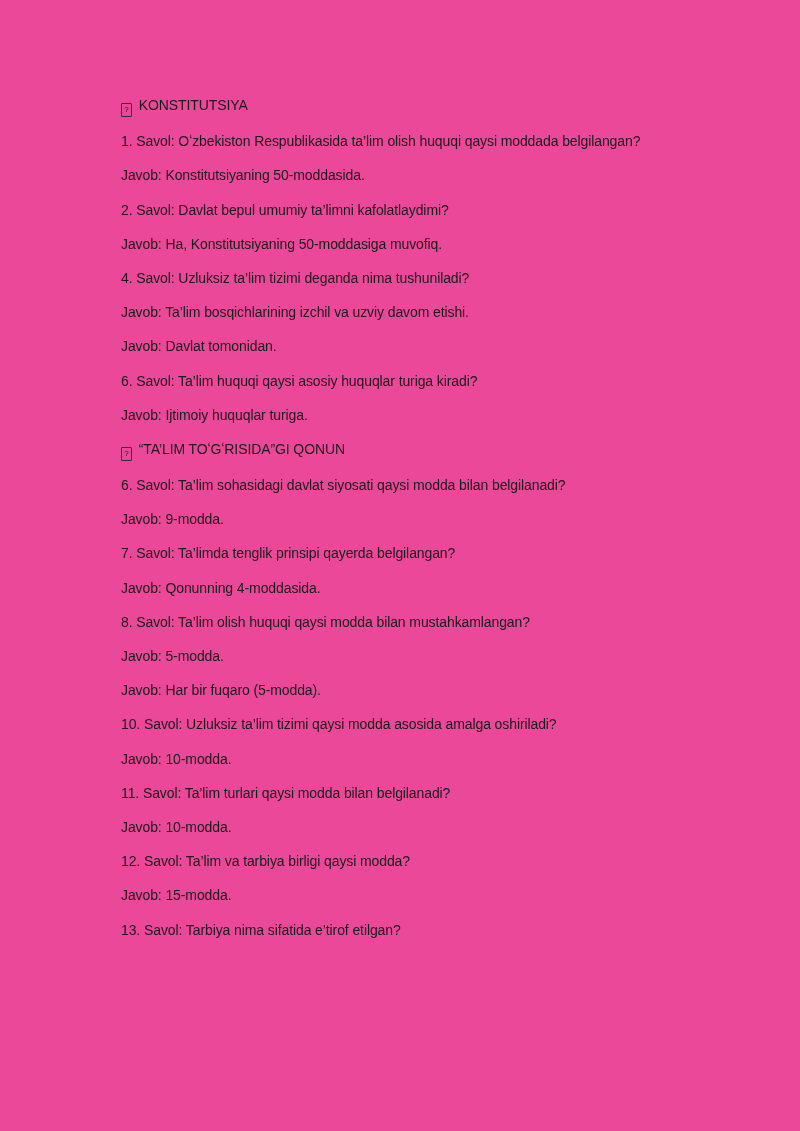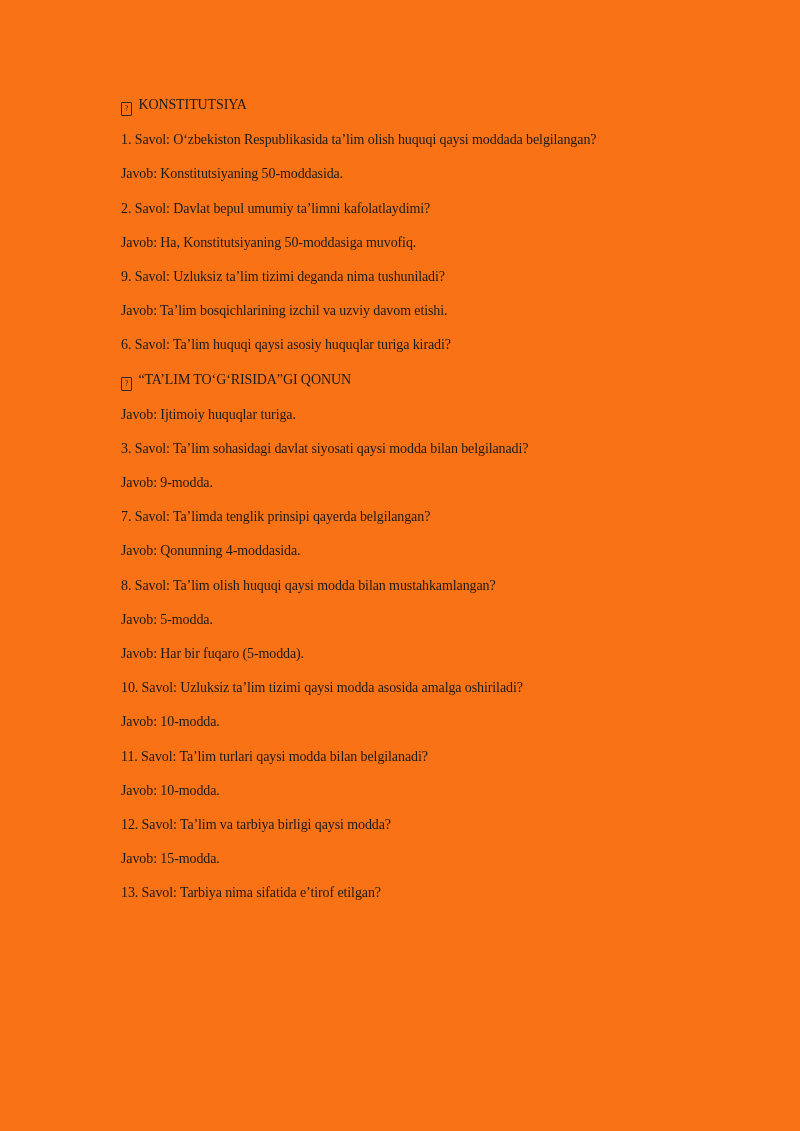--- a/index.html
+++ b/index.html
@@ -10,22 +10,22 @@
   body {
     width: 800px;
     height: 1131px;
     overflow: hidden;
   }
   .page {
     box-sizing: border-box;
     width: 800px;
     height: 1131px;
     padding: 95px 105px 0 121px;
-    background: #f97316;
-    font-family: Liberation Serif, serif;
+    background: #ec4899;
+    font-family: Liberation Sans, sans-serif;
     font-size: 14px;
     letter-spacing: -0.1px;
     color: #1a1a1a;
   }
   .doc-line {
     margin: 0 0 14.2px 0;
     line-height: 20px;
     white-space: nowrap;
   }
   .doc-line.heading {
@@ -49,26 +49,27 @@
 </head>
 <body style="background: rgb(255, 255, 255);">
 
 <main class="page" style="color: rgb(26, 26, 26);">
   <div id="doc-blocks">
       <p class="doc-line heading"><span class="glyph-box">?</span> KONSTITUTSIYA</p>
       <p class="doc-line">1. Savol: Oʻzbekiston Respublikasida ta’lim olish huquqi qaysi moddada belgilangan?</p>
       <p class="doc-line">Javob: Konstitutsiyaning 50-moddasida.</p>
       <p class="doc-line">2. Savol: Davlat bepul umumiy ta’limni kafolatlaydimi?</p>
       <p class="doc-line">Javob: Ha, Konstitutsiyaning 50-moddasiga muvofiq.</p>
-      <p class="doc-line">9. Savol: Uzluksiz ta’lim tizimi deganda nima tushuniladi?</p>
+      <p class="doc-line">4. Savol: Uzluksiz ta’lim tizimi deganda nima tushuniladi?</p>
       <p class="doc-line">Javob: Ta’lim bosqichlarining izchil va uzviy davom etishi.</p>
+      <p class="doc-line">Javob: Davlat tomonidan.</p>
       <p class="doc-line">6. Savol: Ta’lim huquqi qaysi asosiy huquqlar turiga kiradi?</p>
+      <p class="doc-line">Javob: Ijtimoiy huquqlar turiga.</p>
       <p class="doc-line heading"><span class="glyph-box">?</span> “TA’LIM TOʻGʻRISIDA”GI QONUN</p>
-      <p class="doc-line">Javob: Ijtimoiy huquqlar turiga.</p>
-      <p class="doc-line">3. Savol: Ta’lim sohasidagi davlat siyosati qaysi modda bilan belgilanadi?</p>
+      <p class="doc-line">6. Savol: Ta’lim sohasidagi davlat siyosati qaysi modda bilan belgilanadi?</p>
       <p class="doc-line">Javob: 9-modda.</p>
       <p class="doc-line">7. Savol: Ta’limda tenglik prinsipi qayerda belgilangan?</p>
       <p class="doc-line">Javob: Qonunning 4-moddasida.</p>
       <p class="doc-line">8. Savol: Ta’lim olish huquqi qaysi modda bilan mustahkamlangan?</p>
       <p class="doc-line">Javob: 5-modda.</p>
       <p class="doc-line">Javob: Har bir fuqaro (5-modda).</p>
       <p class="doc-line">10. Savol: Uzluksiz ta’lim tizimi qaysi modda asosida amalga oshiriladi?</p>
       <p class="doc-line">Javob: 10-modda.</p>
       <p class="doc-line">11. Savol: Ta’lim turlari qaysi modda bilan belgilanadi?</p>
       <p class="doc-line">Javob: 10-modda.</p>

